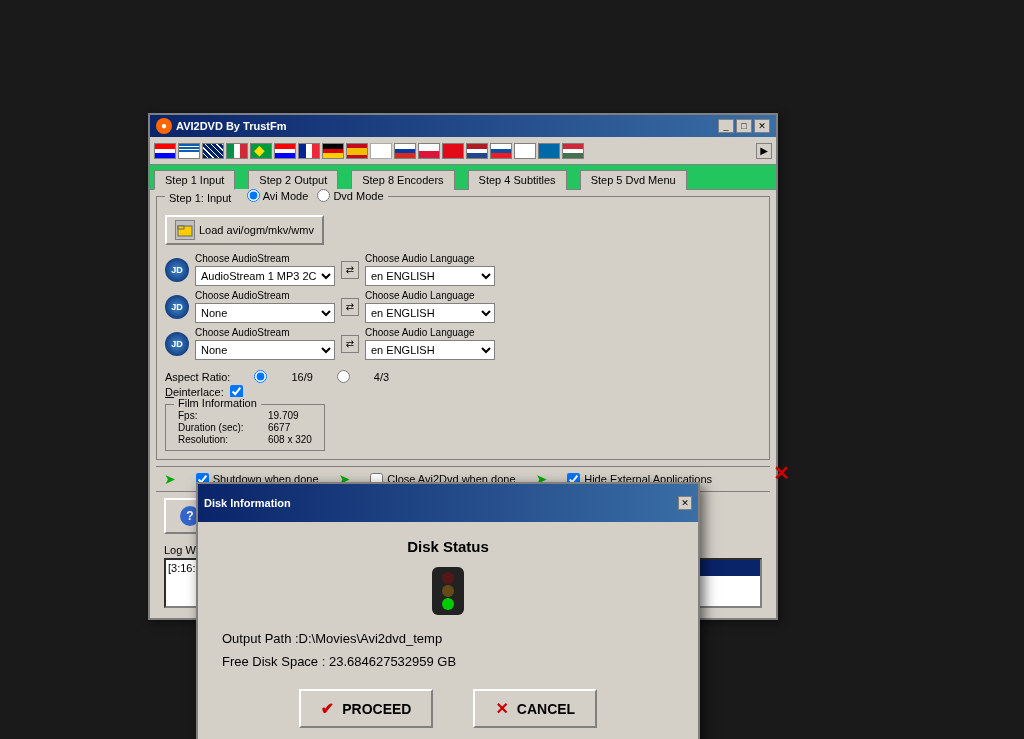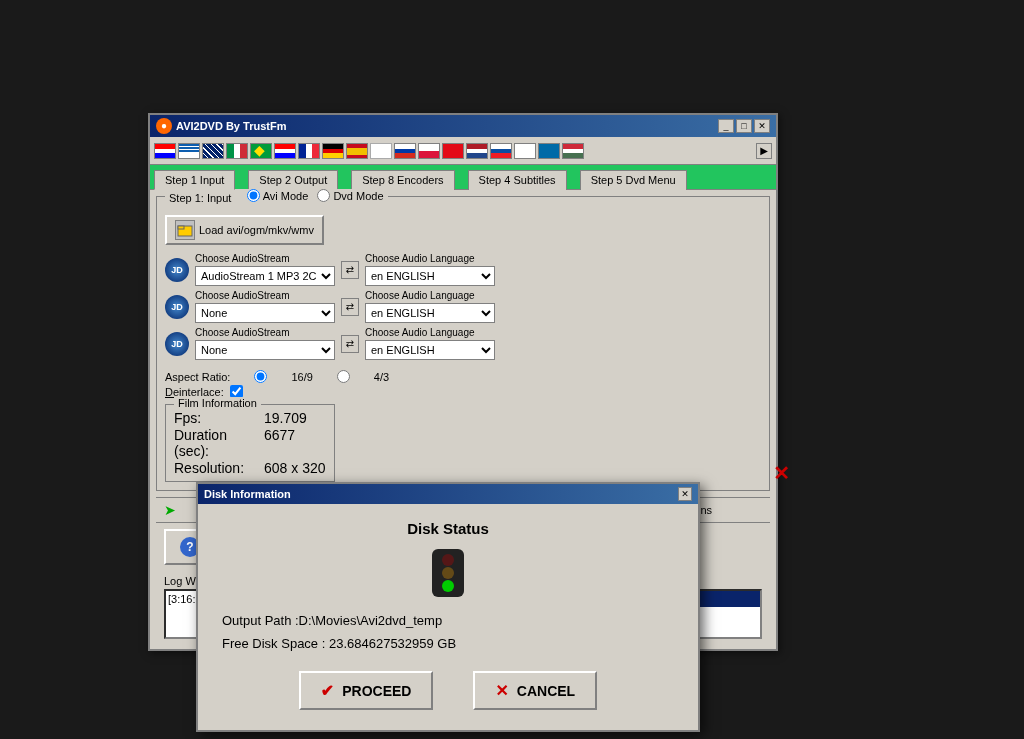--- a/index.html
+++ b/index.html
@@ -268,40 +268,40 @@
       display: flex;
       align-items: flex-end;
       gap: 6px;
       font-size: 11px;
       margin: 2px 0;
       text-decoration: underline;
     }
 
     .film-info-group {
       border: 1px solid #808080;
-      padding: 4px 8px;
+      padding: 4px 0;
       position: relative;
       margin-top: 4px;
       display: inline-block;
       min-width: 160px;
     }
 
     .film-info-label {
       position: absolute;
       top: -8px;
       left: 8px;
       background: #d4d0c8;
       padding: 0 4px;
       font-size: 11px;
     }
 
     .info-row {
       display: flex;
-      font-size: 14px;
-      margin: 1px 0;
+      font-size: 10px;
+      margin: 1px 12px;
     }
 
     .info-key { width: 90px; }
     .info-val { font-weight: normal; }
 
     
     .options-bar {
       background: #d4d0c8;
       border-top: 1px solid #808080;
       border-bottom: 1px solid #808080;
@@ -434,21 +434,21 @@
       z-index: 100;
     }
 
     .dialog-title-bar {
       background: linear-gradient(to right, #0a246a, #3a6ea5);
       color: white;
       padding: 3px 6px;
       display: flex;
       align-items: center;
       justify-content: space-between;
-      height: 20px;
+      height: 38px;
     }
 
     .dialog-title-text {
       font-size: 11px;
       font-weight: bold;
     }
 
     .dialog-close-btn {
       width: 14px;
       height: 14px;

